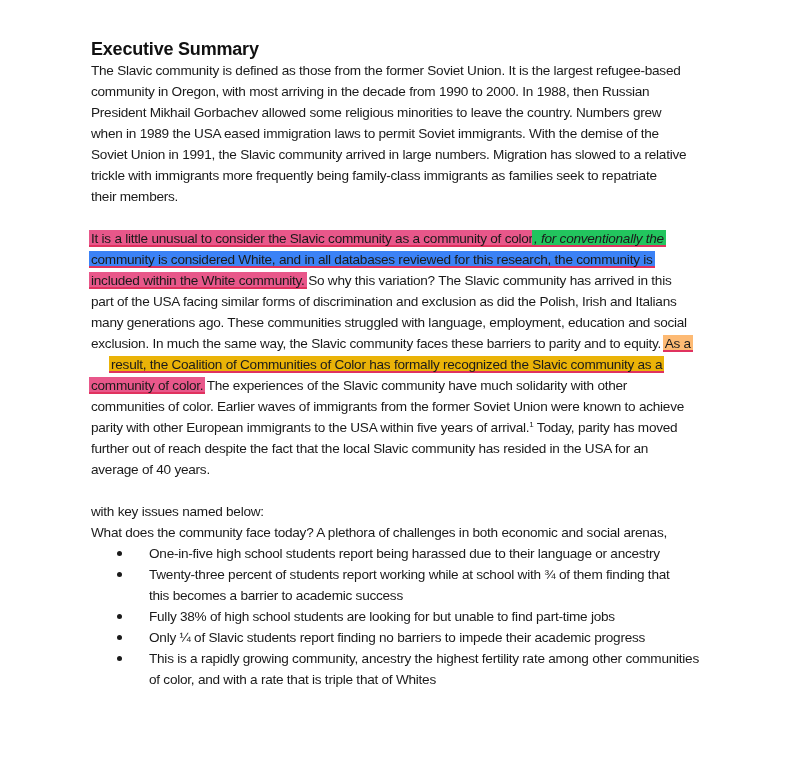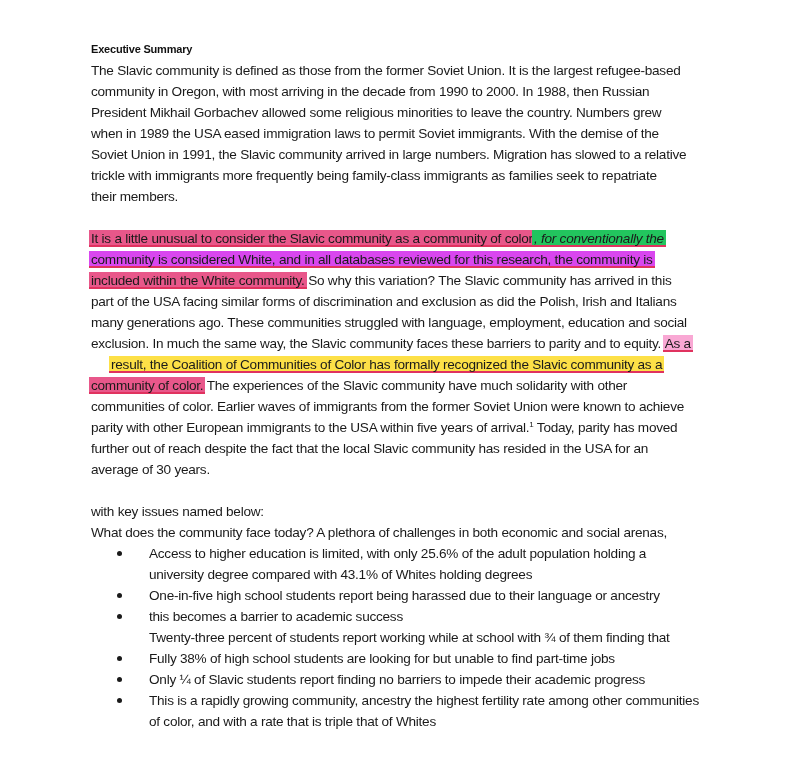--- a/index.html
+++ b/index.html
@@ -17,21 +17,21 @@
     }
     .page {
       position: absolute;
       left: 91px;
       top: 38px;
       width: 640px;
     }
     .heading {
       font-family: "Liberation Sans", sans-serif;
       font-weight: bold;
-      font-size: 11px;
+      font-size: 18px;
       line-height: 22px;
       margin: 0 0 0 0;
       color: #111;
       letter-spacing: -0.2px;
     }
     .line {
       display: block;
       font-size: 13.6px;
       line-height: 21px;
       height: 21px;
@@ -95,65 +95,60 @@
     <span class="line">their members.</span>
   </div>
 
   <div class="gap"></div>
 
   <div class="para">
     <span class="line">
       <span class="hl hl-end" style="background: rgb(232, 87, 138);">It is a little unusual to consider the Slavic community as a community of color</span><span class="hl" style="background: #22c55e; font-style: italic;">, for conventionally the</span>
     </span>
     <span class="line">
-      <span class="hl" style="background: #d946ef;">community is considered White, and in all databases reviewed for this research, the community is</span>
+      <span class="hl" style="background: #3b82f6;">community is considered White, and in all databases reviewed for this research, the community is</span>
     </span>
     <span class="line">
       <span class="hl" style="background: rgb(232, 87, 138); text-align: center;">included within the White community.</span><span> So why this variation? The Slavic community has arrived in this</span>
     </span>
     <span class="line">part of the USA facing similar forms of discrimination and exclusion as did the Polish, Irish and Italians</span>
     <span class="line">many generations ago. These communities struggled with language, employment, education and social</span>
     <span class="line">
-      <span>exclusion. In much the same way, the Slavic community faces these barriers to parity and to equity. </span><span class="hl" style="background: #f9a8d4; text-align: center;">As a</span>
+      <span>exclusion. In much the same way, the Slavic community faces these barriers to parity and to equity. </span><span class="hl" style="background: #fdba74; text-align: center;">As a</span>
     </span>
     <span class="line">
-      <span class="hl" style="background: #fde047; margin-left: 18px;">result, the Coalition of Communities of Color has formally recognized the Slavic community as a</span>
+      <span class="hl" style="background: #eab308; margin-left: 18px;">result, the Coalition of Communities of Color has formally recognized the Slavic community as a</span>
     </span>
     <span class="line">
       <span class="hl" style="background: rgb(232, 87, 138);">community of color.</span><span> The experiences of the Slavic community have much solidarity with other</span>
     </span>
     <span class="line">communities of color. Earlier waves of immigrants from the former Soviet Union were known to achieve</span>
     <span class="line">
       <span>parity with other European immigrants to the USA within five years of arrival.</span><sup>1</sup><span> Today, parity has moved</span>
     </span>
     <span class="line">further out of reach despite the fact that the local Slavic community has resided in the USA for an</span>
-    <span class="line">average of 30 years.</span>
+    <span class="line">average of 40 years.</span>
   </div>
 
   <div class="gap"></div>
 
   <div class="para">
     <span class="line">with key issues named below:</span>
     <span class="line">What does the community face today? A plethora of challenges in both economic and social arenas,</span>
   </div>
 
   <ul class="bullets">
     <li class="bullet">
       <span class="bullet-dot"></span>
-      <span class="line">Access to higher education is limited, with only 25.6% of the adult population holding a</span>
-      <span class="line">university degree compared with 43.1% of Whites holding degrees</span>
-    </li>
-    <li class="bullet">
-      <span class="bullet-dot"></span>
       <span class="line">One-in-five high school students report being harassed due to their language or ancestry</span>
     </li>
     <li class="bullet">
       <span class="bullet-dot"></span>
+      <span class="line">Twenty-three percent of students report working while at school with ¾ of them finding that</span>
       <span class="line">this becomes a barrier to academic success</span>
-      <span class="line">Twenty-three percent of students report working while at school with ¾ of them finding that</span>
     </li>
     <li class="bullet">
       <span class="bullet-dot"></span>
       <span class="line">Fully 38% of high school students are looking for but unable to find part-time jobs</span>
     </li>
     <li class="bullet">
       <span class="bullet-dot"></span>
       <span class="line">Only ¼ of Slavic students report finding no barriers to impede their academic progress</span>
     </li>
     <li class="bullet">

